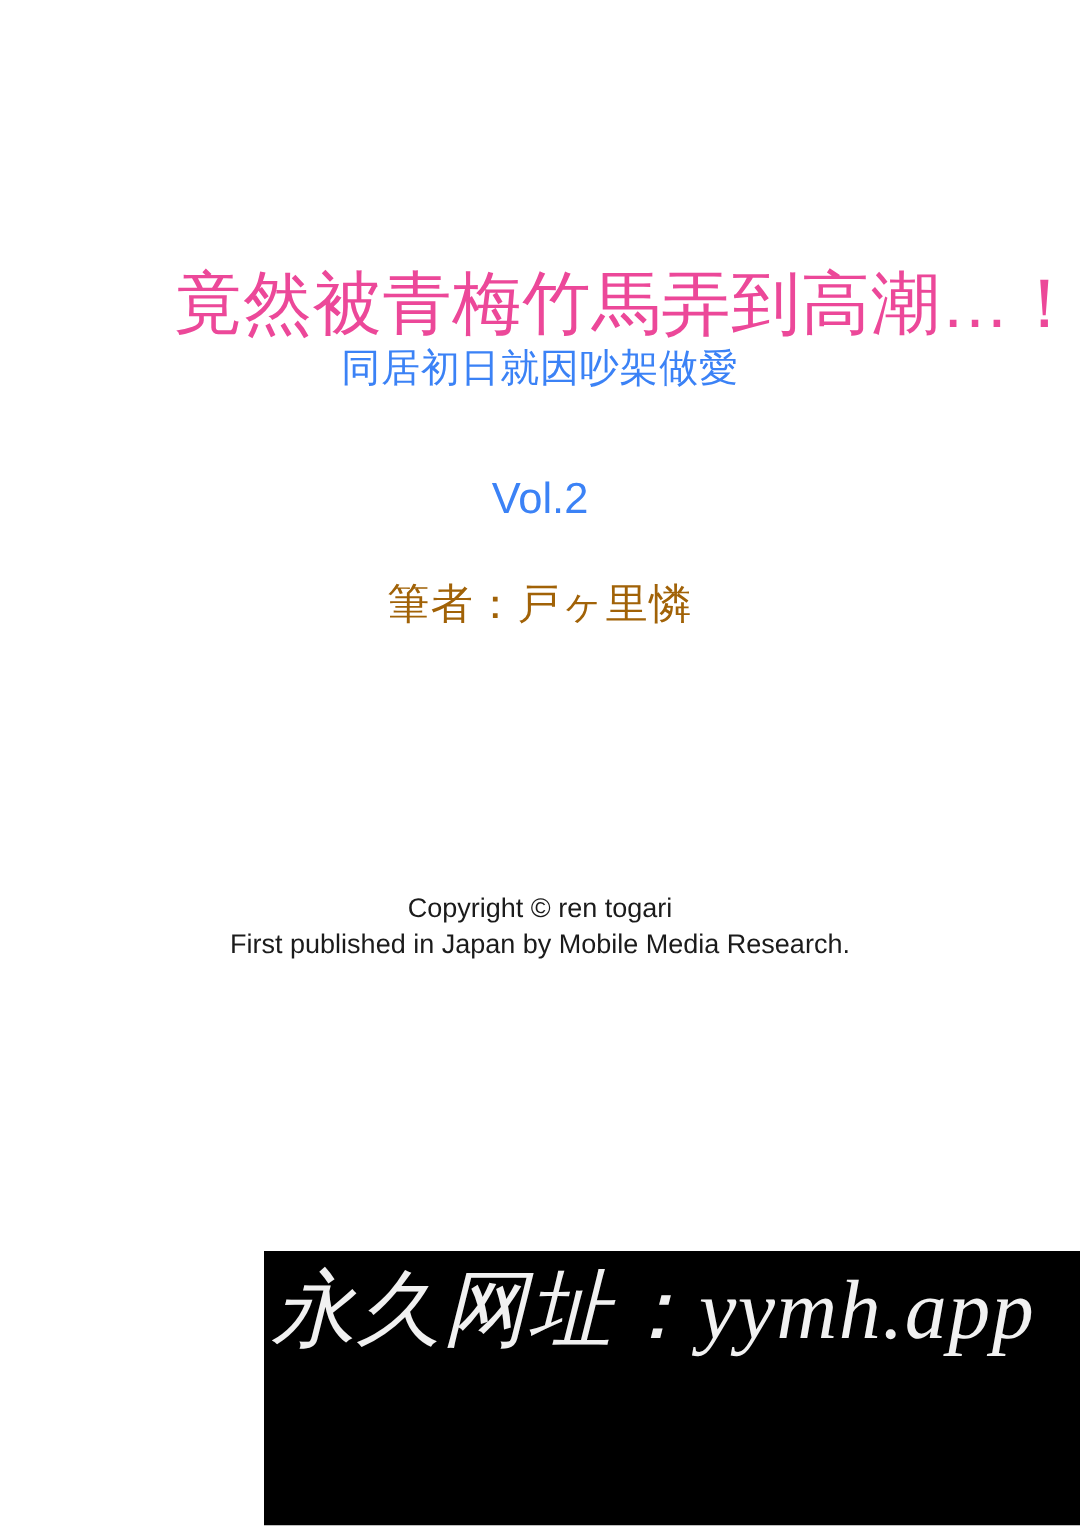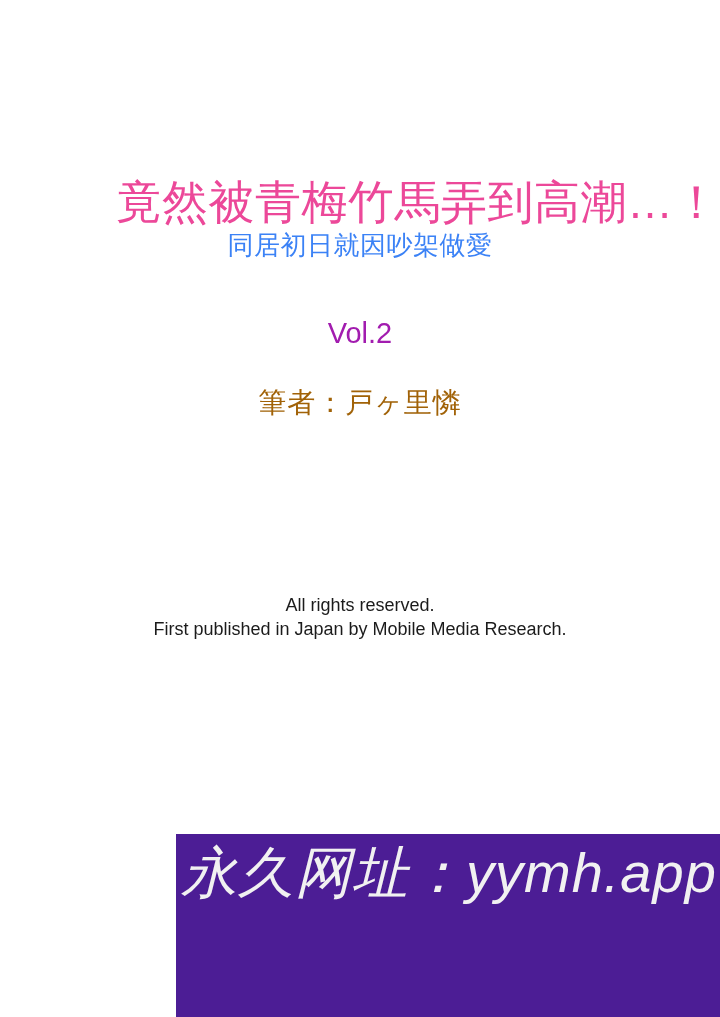--- a/index.html
+++ b/index.html
@@ -34,21 +34,21 @@
     top: 228px;
     font-size: 26px;
     font-weight: 400;
     letter-spacing: 0.5px;
     color: #3b82f6;
   }
   .volume {
     top: 317px;
     font-size: 29px;
     font-weight: 400;
-    color: #a21caf;
+    color: #3b82f6;
   }
   .author {
     top: 384px;
     font-size: 28px;
     font-weight: 400;
     letter-spacing: 1px;
     color: #a16207;
   }
   .copyright-block {
     position: absolute;
@@ -59,22 +59,23 @@
     font-size: 18px;
     line-height: 23.5px;
     color: #1b1b1b;
   }
   .banner {
     position: absolute;
     left: 176px;
     top: 834px;
     right: 0;
     bottom: 0;
-    background: #4c1d95;
+    background: #000000;
     overflow: hidden;
+    font-family: Liberation Serif, serif;
   }
   .banner-text {
     position: absolute;
     left: 5px;
     top: 2px;
     font-style: italic;
     font-size: 56px;
     letter-spacing: 1px;
     color: #f1f1f1;
     white-space: nowrap;
@@ -85,19 +86,19 @@
 
 <div class="center-text title">竟然被青梅竹馬弄到高潮…！</div>
 
 <div class="center-text subtitle">同居初日就因吵架做愛</div>
 
 <div class="center-text volume">Vol.2</div>
 
 <div class="center-text author">筆者：戸ヶ里憐</div>
 
 <div class="copyright-block">
-  <div>All rights reserved.</div>
+  <div>Copyright © ren togari</div>
   <div>First published in Japan by Mobile Media Research.</div>
 </div>
 
 <div class="banner">
   <div class="banner-text">永久网址：yymh.app</div>
 </div>
 
 </body></html>

